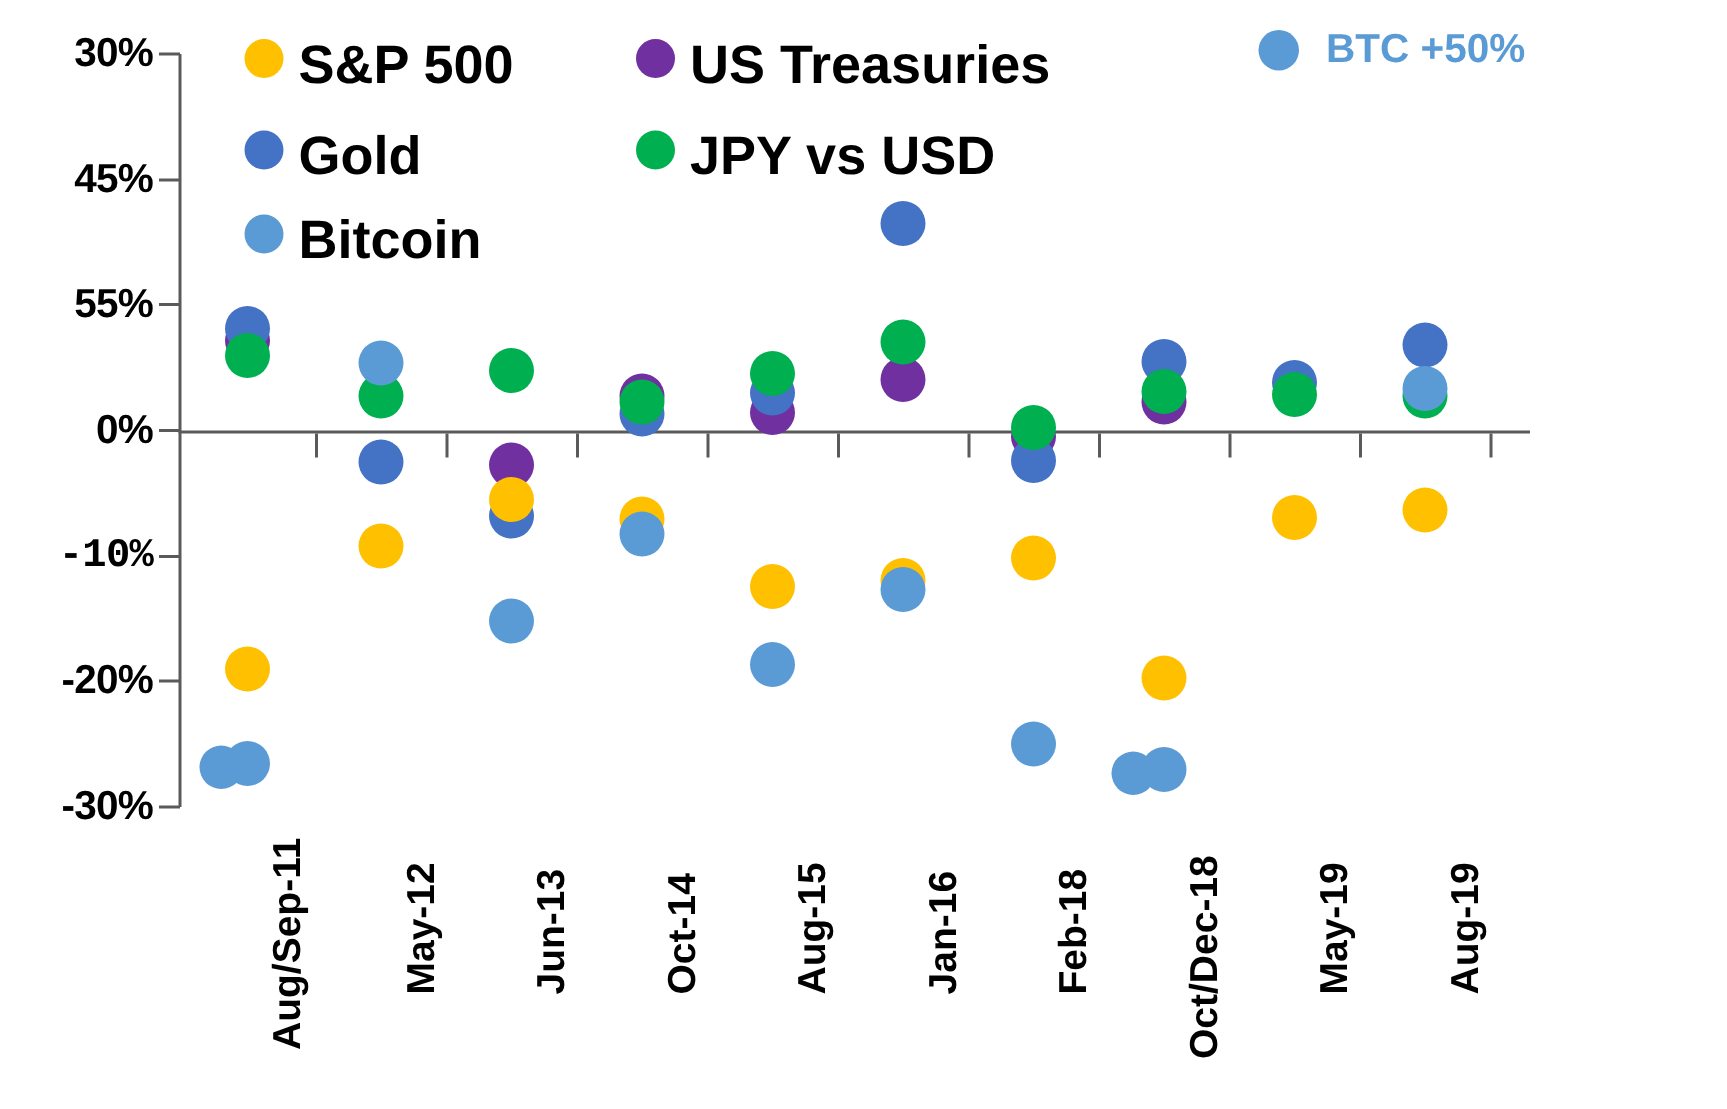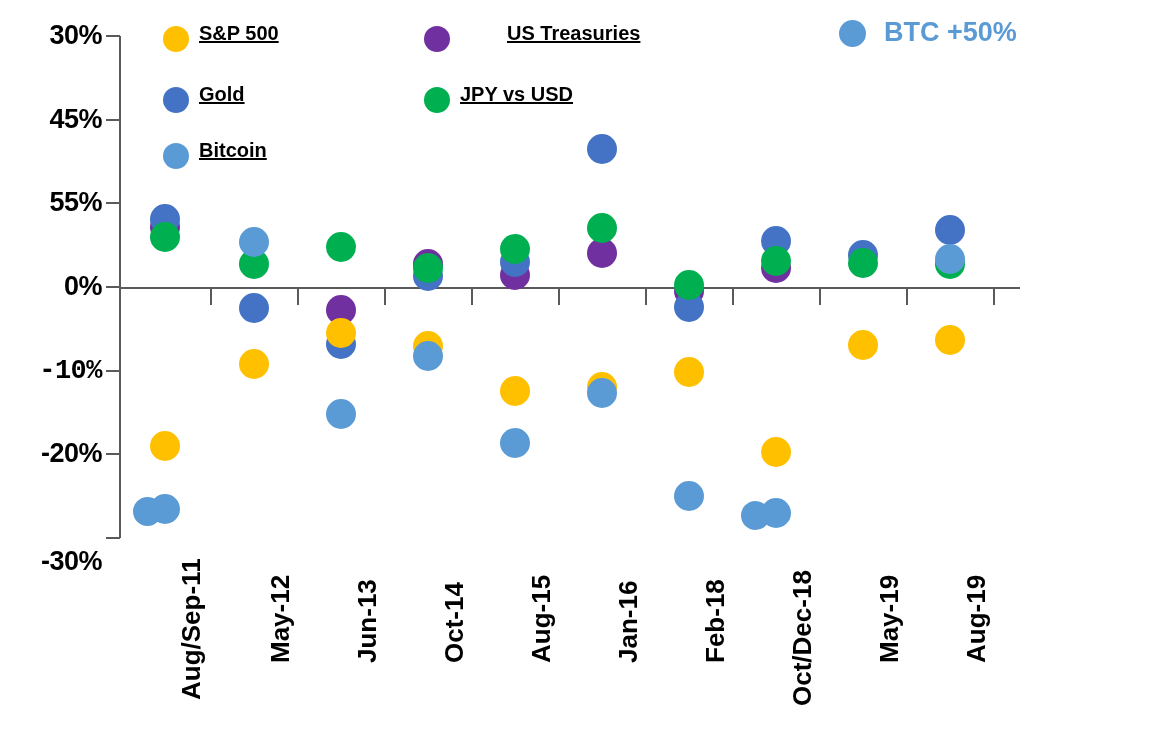--- a/index.html
+++ b/index.html
@@ -23,21 +23,21 @@
   .x-label{position:absolute;transform-origin:left top;transform:rotate(-90deg);
            font-size:26px;font-weight:bold;white-space:nowrap;color:#000;}
 
   
   .dot{position:absolute;border-radius:50%;}
 
   
   .ann{position:absolute;white-space:nowrap;font-size:27px;font-weight:bold;letter-spacing:0px;}
   .ann-dot{position:absolute;border-radius:50%;}
   .legend-swatch{position:absolute;border-radius:50%;}
-  .legend-text{position:absolute;font-size:20px;font-weight:bold;color:#000;white-space:nowrap;text-decoration:underline;}
+  .legend-text{position:absolute;font-size:36px;font-weight:bold;color:#000;white-space:nowrap;}
 
   
   .median-box{position:absolute;border:5px dashed #FF0000;border-radius:4px;background:transparent;}
 </style>
 </head>
 <body>
 
 <div id="root">
   <div class="plot">
 
@@ -67,21 +67,21 @@
         <div class="x-tick" style="left: 993px;"></div>
         <div class="x-tick" style="left: 1129px;"></div>
       </div>
     <div id="ylabels">
         <div class="y-label" style="top: 22px; width: 102px; left: 0px;">30%</div>
         <div class="y-label" style="top: 105.667px; width: 102px; left: 0px;">45%</div>
         <div class="y-label" style="top: 189.333px; width: 102px; left: 0px;">55%</div>
         <div class="y-label" style="top: 273px; width: 102px; left: 0px;">0%</div>
         <div class="y-label" style="top: 358px; width: 102px; left: 0px; font-family: Liberation Mono, monospace;">-10%</div>
         <div class="y-label" style="top: 440.333px; width: 102px; left: 0px;">-20%</div>
-        <div class="y-label" style="top: 548px; width: 102px; left: 0px;">-30%</div>
+        <div class="y-label" style="top: 524px; width: 102px; left: 0px;">-30%</div>
       </div>
     <div id="xlabels">
         <div class="x-label" style="left: 176px; top: 700px;">Aug/Sep-11</div>
         <div class="x-label" style="left: 265px; top: 663px;">May-12</div>
         <div class="x-label" style="left: 352px; top: 663px;">Jun-13</div>
         <div class="x-label" style="left: 439px; top: 663px;">Oct-14</div>
         <div class="x-label" style="left: 526px; top: 663px;">Aug-15</div>
         <div class="x-label" style="left: 613px; top: 663px;">Jan-16</div>
         <div class="x-label" style="left: 700px; top: 663px;">Feb-18</div>
         <div class="x-label" style="left: 787px; top: 706px;">Oct/Dec-18</div>
@@ -147,21 +147,21 @@
       </div>
 
     <div id="legend">
         <div class="legend-swatch" style="left: 163px; top: 26px; width: 26px; height: 26px; background: rgb(255, 192, 0);"></div>
         <div class="legend-text" style="left: 199px; top: 22px;">S&amp;P 500</div>
         <div class="legend-swatch" style="left: 163px; top: 87px; width: 26px; height: 26px; background: rgb(68, 114, 196);"></div>
         <div class="legend-text" style="left: 199px; top: 83px;">Gold</div>
         <div class="legend-swatch" style="left: 163px; top: 143px; width: 26px; height: 26px; background: rgb(91, 155, 213);"></div>
         <div class="legend-text" style="left: 199px; top: 139px;">Bitcoin</div>
         <div class="legend-swatch" style="left: 424px; top: 26px; width: 26px; height: 26px; background: rgb(112, 48, 160);"></div>
-        <div class="legend-text" style="left: 460px; top: 22px; margin-left: 47px;">US Treasuries</div>
+        <div class="legend-text" style="left: 460px; top: 22px;">US Treasuries</div>
         <div class="legend-swatch" style="left: 424px; top: 87px; width: 26px; height: 26px; background: rgb(0, 176, 80);"></div>
         <div class="legend-text" style="left: 460px; top: 83px;">JPY vs USD</div>
       </div>
 
     <div class="ann-dot" style="left:839px;top:20px;width:27px;height:27px;background:#5B9BD5;"></div>
     <div class="ann" style="left:884px;top:17px;color:#5B9BD5;">BTC +50%</div>
 
     <div class="ann-dot" style="left:133px;top:497px;width:29px;height:29px;background:#5B9BD5;"></div>
 
     <div class="ann-dot" style="left:741px;top:501px;width:29px;height:29px;background:#5B9BD5;"></div>

